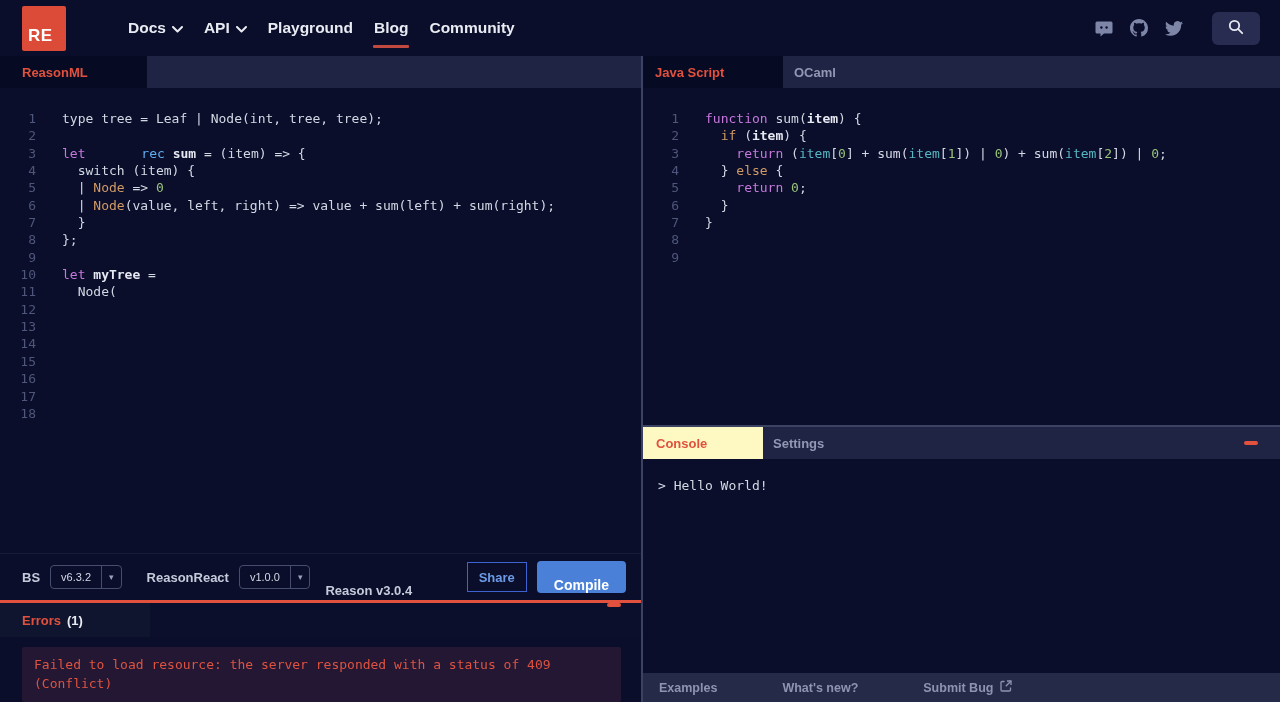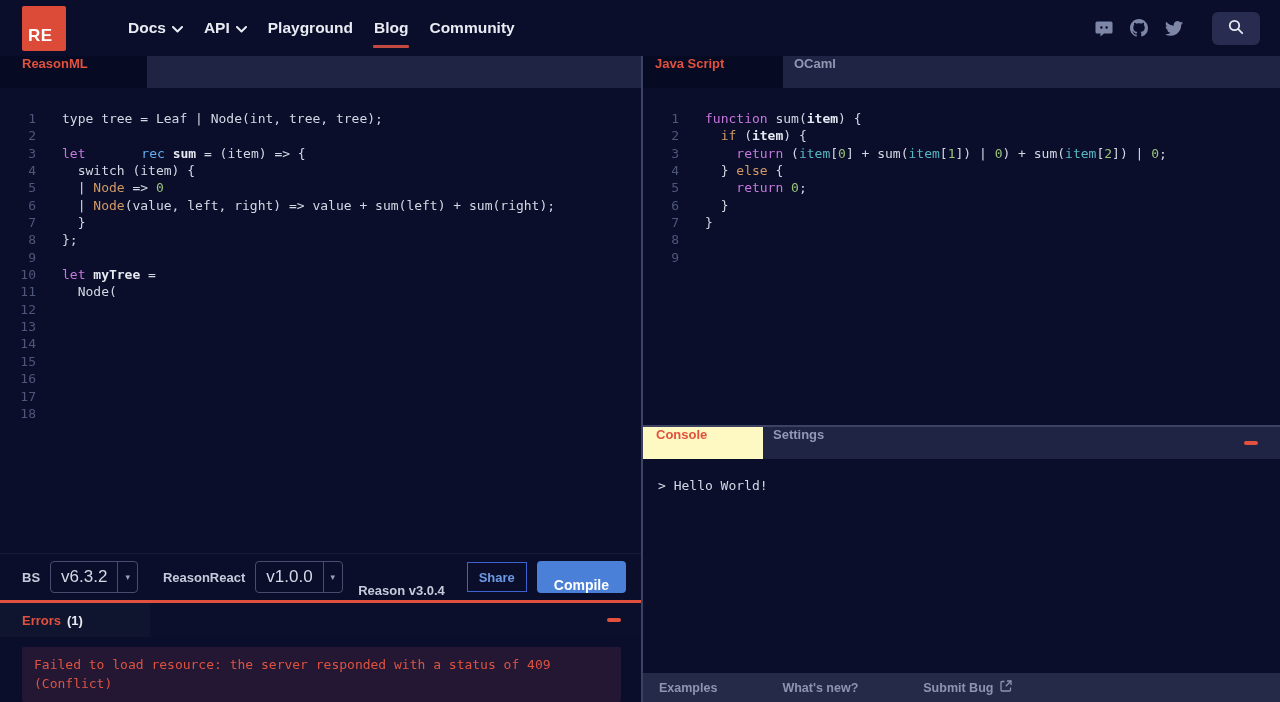--- a/index.html
+++ b/index.html
@@ -19,21 +19,21 @@
   .soc-icon svg { fill:#7e86a8; }
   .search-btn { width:48px; height:33px; border-radius:6px; background:#272c50; display:flex; align-items:center; justify-content:center; margin-left:12px; cursor:pointer; border:none; }
 
   
   .main { display:flex; height:646px; }
   .left-panel { width:641px; display:flex; flex-direction:column; }
   .divider-v { width:2px; background:#3c4263; }
   .right-panel { flex:1; display:flex; flex-direction:column; }
 
   .tabbar { height:32px; background:#1f2445; display:flex; align-items:stretch; }
-  .tab { display:flex; align-items:flex-start; font-size:13px; cursor:pointer; }
+  .tab { display:flex; align-items:center; font-size:13px; cursor:pointer; }
   .tab.active { background:#060a23; color:#e2513d; font-weight:bold; }
   .tab.inactive { color:#9298b4; font-weight:600; }
   .tab-left-reason { width:147px; padding-left:22px; }
   .tab-js { width:140px; padding-left:12px; }
   .tab-ocaml { padding-left:11px; }
 
   
   .editor { flex:1; padding-top:22px; font-family:"DejaVu Sans Mono", monospace; font-size:13px; overflow:hidden; background:#0a0e2a; }
   .code-row { display:flex; height:17.35px; line-height:17.35px; white-space:pre; }
   .ln { width:36px; text-align:right; color:#4f567b; flex:none; }
@@ -42,33 +42,33 @@
   .c-kw { color:#c678dd; }
   .c-blue { color:#61afef;margin-left:48px; }
   .c-cyan { color:#56b6c2; }
   .c-orange { color:#d19a66; }
   .c-num { color:#98c379; }
   .c-bold { color:#e6e9f2; font-weight:bold; }
 
   
   .toolbar { height:47px; border-top:1px solid #161b38; display:flex; align-items:center; padding:0 15px 0 22px; font-size:13px; color:#c6cbdc; }
   .sel { display:inline-flex; border:1px solid #474d6e; border-radius:4px; margin-left:10px; align-items:stretch; cursor:pointer; }
-  .sel .val { padding:5px 10px; font-size:17px; color:#d5d9e6; }
+  .sel .val { padding:5px 10px; font-size:11px; color:#d5d9e6; }
   .sel .chev { border-left:1px solid #474d6e; padding:0 7px; display:flex; align-items:center; color:#9aa0bb; font-size:9px; }
   .tb-label { font-weight:600; }
   .lbl-rr { margin-left:25px; }
   .ver-txt { margin-left:15px; font-weight:600;margin-top:27px; }
   .spacer { flex:1; }
   .share-btn { height:30px; padding:0 11px; border:1px solid #3c63cf; border-radius:0; color:#6d9ae6; font-size:13px; font-weight:600; background:transparent; margin-right:10px; cursor:pointer; }
   .compile-btn { height:32px; padding:16px 17px; background:#4a80d8; border-radius:4px; color:#fff; font-size:14px; font-weight:700; border:none; cursor:pointer; }
 
   .orange-rule { height:3px; background:#e2513d; }
 
   
-  .errors-header { height:34px; display:flex; align-items:center; background:#0b0f2b; }
+  .errors-header { height:34px; display:flex; background:#0b0f2b; }
   .errors-tab { width:150px; height:100%; display:flex; align-items:center; padding-left:22px; background:#10152f; gap:6px; font-size:13px; cursor:pointer; }
   .errors-title { color:#e2513d; font-weight:bold; }
   .errors-count { color:#e9ebf3; font-weight:600; }
   .dash { margin-left:auto; margin-right:20px; width:14px; height:4px; border-radius:2px; background:#e2513d; cursor:pointer; flex:none; }
   .error-body { padding:10px 20px 0 22px; }
   .error-box { background:#241733; color:#de5340; font-family:"DejaVu Sans Mono", monospace; font-size:13px; line-height:18.5px; padding:9px 12px; border-radius:2px; }
 
   
   .h-divider { height:2px; background:#3c4263; }
   .console-bar { height:32px; background:#1f2445; display:flex; align-items:stretch; }

